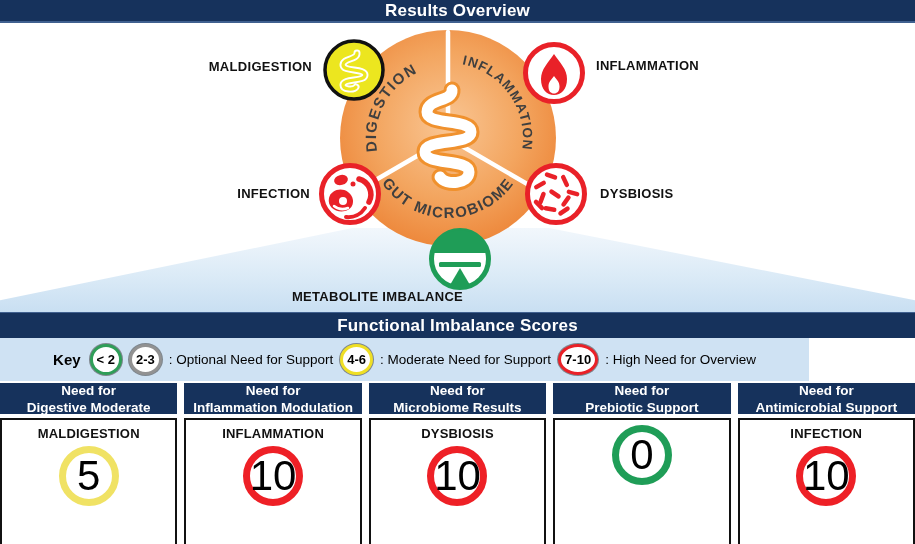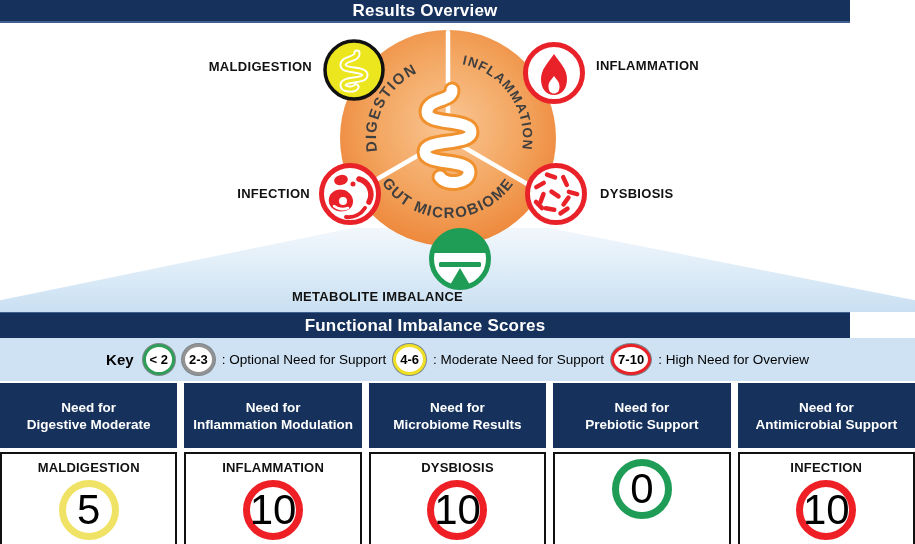--- a/index.html
+++ b/index.html
@@ -1,52 +1,52 @@
 <!DOCTYPE html>
 <html><head>
 <meta charset="utf-8">
 <style>
   * { margin:0; padding:0; box-sizing:border-box; }
   body { font-family:"Liberation Sans", sans-serif; background:#fff; }
   #screen { position:relative; width:915px; height:544px; background:#fff; overflow:hidden; }
 
   
-  .bar { position:absolute; left:0; width:850px; background:#16325c; color:#fff;
+  .bar { position:absolute; left:0; width:915px; background:#16325c; color:#fff;
          display:flex; align-items:center; justify-content:center;
          font-weight:bold; font-size:17px; letter-spacing:.2px; }
   #top-bar { top:0; height:23px; border-bottom:2px solid #40608f; }
   #fis-bar { top:312px; height:26px; border-top:1px solid #40608f; }
 
   
   #fan { position:absolute; left:0; top:228px; width:915px; height:84px; z-index:1;
          background:linear-gradient(180deg,#f2f7fc 0%,#dcebf7 55%,#c9dff2 100%);
          clip-path:polygon(38.5% 0,60% 0,100% 86%,100% 100%,0 100%,0 86%); }
 
   
   #diagram { position:absolute; left:330px; top:26px; width:237px; height:226px; z-index:2; }
   .sat { position:absolute; z-index:3; }
   .sat svg { display:block; }
   .sat-label { position:absolute; z-index:3; font-size:13px; font-weight:bold; color:#111;
                letter-spacing:.3px; white-space:nowrap; }
 
   
-  #key-row { position:absolute; left:0; top:338px; width:915px; height:43px; z-index:2;
+  #key-row { position:absolute; left:0; top:338px; width:809px; height:43px; z-index:2;
              background:#cfe2f3; display:flex; align-items:center; justify-content:center; gap:7px; }
   #key-row .key-word { font-weight:bold; font-size:15px; color:#000; margin-right:2px; }
   .key-badge { min-width:32px; height:31px; padding:0 4px; border-radius:50%;
                background:#fff; border:3px solid #888; box-shadow:0 0 0 1px rgba(60,60,60,.55);
                display:flex; align-items:center; justify-content:center;
                font-weight:bold; font-size:13px; color:#000; white-space:nowrap; }
   .key-desc { font-size:13.5px; color:#000; white-space:nowrap; }
 
   
   #columns { position:absolute; left:0; top:383px; width:915px; height:161px;
              display:grid; grid-template-columns:repeat(5,1fr); column-gap:7px; }
   .col { display:flex; flex-direction:column; }
-  .col-header { height:65px; background:#16325c; color:#fff; display:flex; flex-direction:column;
+  .col-header { height:31px; background:#16325c; color:#fff; display:flex; flex-direction:column;
                 align-items:center; justify-content:center; text-align:center;
                 font-weight:bold; font-size:13.5px; line-height:17px; margin-bottom:4px; }
   .col-body { border:2px solid #111; background:#fff; height:130px;
               display:flex; flex-direction:column; align-items:center; }
   .marker { margin-top:6px; font-size:13px; font-weight:bold; color:#111;
             letter-spacing:.2px; white-space:nowrap; }
   .score-circle { margin-top:5px; width:60px; height:60px; border:7px solid #ccc; border-radius:50%;
                   display:flex; align-items:center; justify-content:center;
                   font-size:42px; color:#000; line-height:1; }
 </style>

